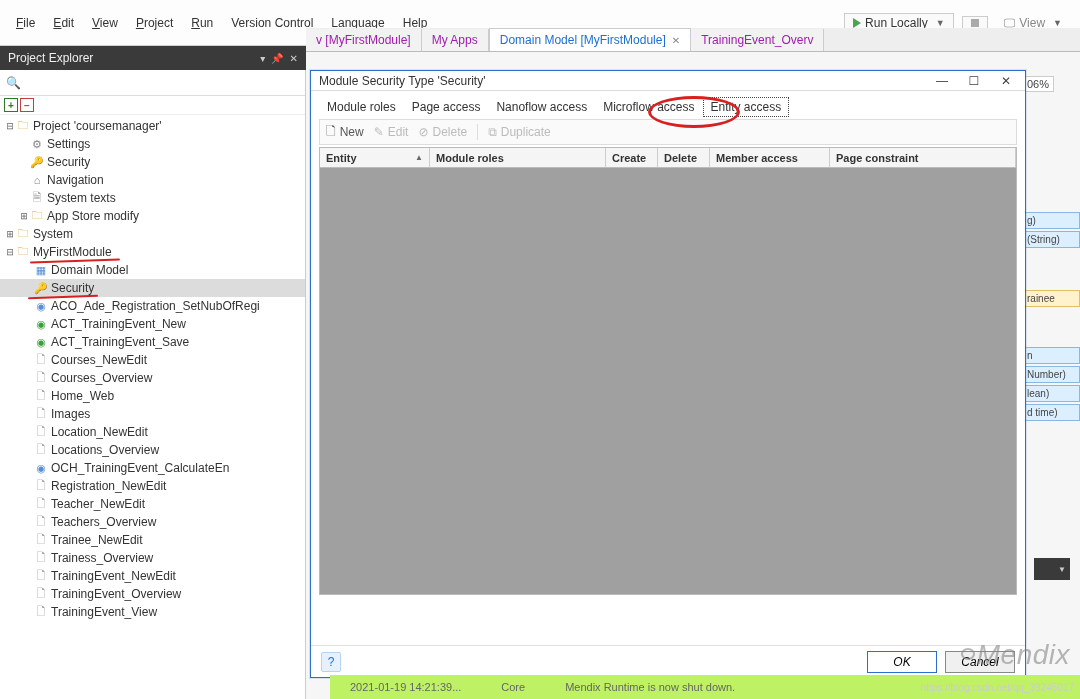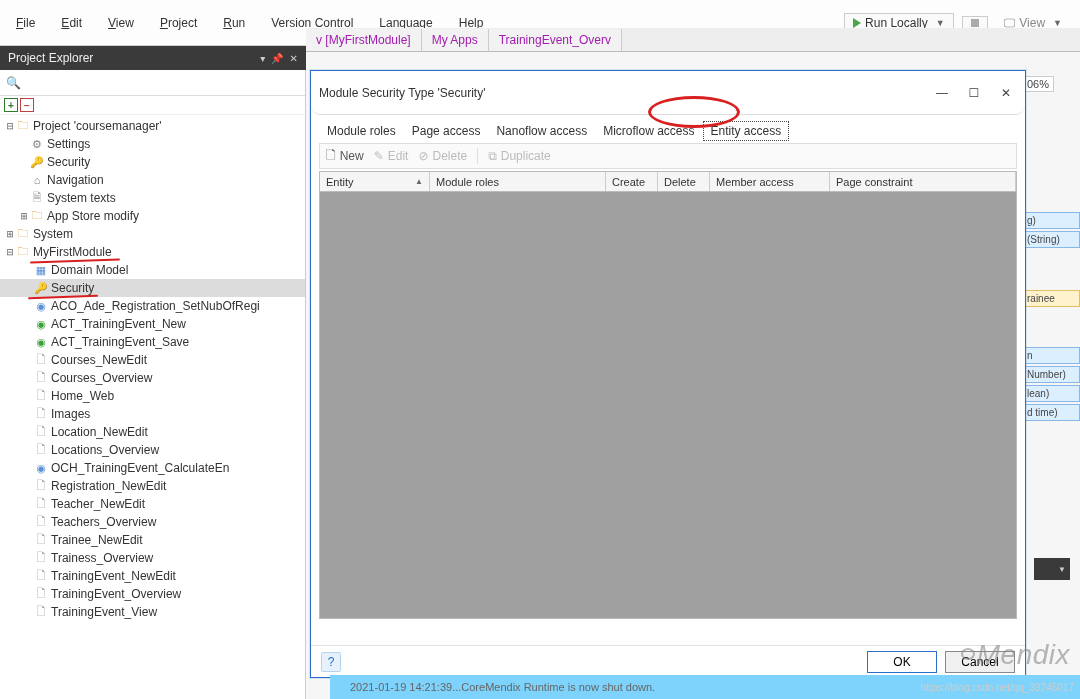--- a/index.html
+++ b/index.html
@@ -1,19 +1,19 @@
 <!DOCTYPE html>
 <html><head>
 <meta charset="utf-8">
 <style>
 * { box-sizing: border-box; margin: 0; padding: 0; font-family: "Segoe UI", Tahoma, sans-serif; }
 body { background: #f0f0f0; width: 1080px; height: 699px; overflow: hidden; position: relative; font-size: 12px; color: #333; }
 
 
-.menubar { display: flex; align-items: center; height: 46px; background: #fdfdfd; border-bottom: 1px solid #d0d0d0; padding: 0 10px; gap: 14px; }
+.menubar { display: flex; align-items: center; height: 46px; background: #fdfdfd; border-bottom: 1px solid #d0d0d0; padding: 0 10px; gap: 6px; }
 .menubar .menu-item { padding: 2px 6px; cursor: default; }
 .menubar .menu-item u { text-decoration: underline; }
 .run-group { display: flex; align-items: center; gap: 8px; margin-left: auto; }
 .run-btn { display: flex; align-items: center; gap: 4px; padding: 2px 8px; border: 1px solid #ccc; background: #fafafa; }
 .run-btn.inactive { color: #aaa; }
 .play-icon { width: 0; height: 0; border-left: 8px solid #4aa64a; border-top: 5px solid transparent; border-bottom: 5px solid transparent; }
 .stop-icon { width: 8px; height: 8px; background: #aaa; }
 .view-btn { display: flex; align-items: center; gap: 4px; padding: 2px 8px; color: #888; }
 .caret-down { font-size: 9px; color: #666; margin-left: 4px; }
 
@@ -57,51 +57,51 @@
 .doc-tab .close-x { margin-left: 6px; color: #888; font-size: 10px; }
 
 
 .bg-snippets { position: absolute; right: 0; top: 48px; width: 58px; font-size: 11px; color: #444; pointer-events: none; }
 .bg-snippets .zoom { background: #fff; border: 1px solid #ccc; padding: 1px 4px; margin-bottom: 120px; display:inline-block;}
 .bg-box { background: #dcefff; border: 1px solid #87b7e6; padding: 2px 4px; margin-bottom: 2px; font-size: 10px; }
 .bg-box.y { background: #fff2cc; border-color: #e0c060; }
 
 
 .dialog { position: absolute; left: 310px; top: 70px; width: 716px; height: 608px; background: #fff; border: 1px solid #2a6fc9; box-shadow: 0 0 0 1px rgba(42,111,201,0.15); }
-.dlg-title { display: flex; align-items: center; justify-content: space-between; height: 44px; padding: 0 8px; border-bottom: 1px solid #dcdcdc; border-radius: 9px; }
+.dlg-title { display: flex; align-items: center; justify-content: space-between; height: 20px; padding: 0 8px; border-bottom: 1px solid #dcdcdc; }
 .dlg-title .t { font-size: 12px; color: #333; }
 .dlg-controls { display: flex; gap: 10px; }
 .dlg-controls span { width: 22px; text-align: center; font-size: 12px; color: #444; cursor: default; }
 .inner-tabs { display: flex; gap: 0; margin: 6px 8px 0 8px; font-family: "Courier New", monospace; font-size: 12px; }
 .inner-tab { padding: 3px 8px; background: #fff; position: relative; }
 .inner-tab.active { border: 1px dotted #444; padding: 2px 7px; }
 .note-text { font-family: "Courier New", monospace; font-size: 12px; padding: 6px 10px; }
 .toolbar { display: flex; align-items: center; gap: 10px; border: 1px solid #ddd; margin: 2px 8px; height: 26px; padding: 0 6px; background: #fafafa; }
 .tool-btn { display: flex; align-items: center; gap: 4px; font-size: 12px; color: #555; }
 .tool-btn.disabled { color: #bbb; }
 .tool-sep { width: 1px; height: 16px; background: #ddd; }
 .grid-area { margin: 0 8px; border: 1px solid #bbb; background: #a0a0a0; height: 448px; position: relative; }
 .grid-head { display: flex; background: #f5f5f5; border-bottom: 1px solid #bbb; height: 20px; font-family: "Courier New", monospace; font-size: 11px; align-items: center; }
-.gh { border-right: 1px solid #ccc; padding: 0 6px; height: 100%; display: flex; align-items: center; }
+.gh { border-right: 1px solid #ccc; padding: 0 6px; height: 100%; display: flex; align-items: center; font-weight: bold; }
 .gh.entity { width: 110px; justify-content: space-between; }
 .gh.roles { width: 176px; }
 .gh.create { width: 52px; }
 .gh.delete { width: 52px; }
 .gh.member { width: 120px; }
 .gh.xpath { flex: 1; }
 .sort-arrow { font-size: 8px; color: #666; }
 .dlg-footer { position: absolute; left: 0; right: 0; bottom: 0; height: 32px; display: flex; align-items: center; justify-content: space-between; padding: 0 10px; border-top: 1px solid #e0e0e0; }
 .help-btn { width: 20px; height: 20px; border: 1px solid #b7d4ef; background: #e7f1fb; color: #1a6fd6; display: flex; align-items: center; justify-content: center; font-size: 12px; border-radius: 2px; }
 .footer-btns { display: flex; gap: 8px; }
-.footer-btns button { width: 70px; height: 22px; border: 1px solid #888; background: #f0f0f0; font-size: 12px; }
+.footer-btns button { width: 70px; height: 22px; border: 1px solid #888; background: #f0f0f0; font-size: 12px; font-style: italic; }
 .footer-btns button.ok { border-color: #2a6fc9; background: #fff; }
 
 .red-circle { position: absolute; border: 3px solid #d82020; border-radius: 50%/50%; pointer-events: none; }
 
-.bottom-log { position: absolute; left: 330px; right: 0; bottom: 0; height: 24px; background: #7dd3fc; font-family: "Courier New", monospace; font-size: 11px; color: #666; display: flex; align-items: center; padding-left: 20px; white-space:nowrap; overflow:hidden;}
+.bottom-log { position: absolute; left: 330px; right: 0; bottom: 0; height: 24px; background: #bef264; font-family: "Courier New", monospace; font-size: 11px; color: #666; display: flex; align-items: center; gap: 40px; padding-left: 20px; white-space:nowrap; overflow:hidden;}
 .watermark { position: absolute; right: 10px; bottom: 28px; font-size: 28px; color: #888; opacity: 0.6; font-weight: 400; font-style: italic; pointer-events: none; letter-spacing: 0.5px;}
 .watermark .bubble { display: inline-block; width: 14px; height: 12px; border: 2px solid #888; border-radius: 50%; margin-right: 2px; position: relative; top: -4px;}
 .watermark-url { position:absolute; right:6px; bottom:6px; font-size:10px; color:#ccc; pointer-events:none;}
 .s-caret { font-size:8px; color:#666;}
 .dark-row { position:absolute; right:10px; top:558px; height:22px; width:36px; background:#3a3a3a; display:flex; align-items:center; justify-content:flex-end; padding-right:4px; }
 .dark-row .s-caret{color:#ccc;}
 </style>
 </head>
 <body>
 
@@ -273,20 +273,21 @@
   </div>
 </div>
 
 <div class="redline" style="left:30px; top:260px; width:90px; transform:rotate(-2deg);"></div>
 <div class="redline" style="left:28px; top:296px; width:70px; transform:rotate(-2deg);"></div>
 
 <div class="main-area">
   <div class="doc-tabs">
     <div class="doc-tab"><span>v [MyFirstModule]</span></div>
     <div class="doc-tab"><span>My Apps</span></div>
+    <div class="doc-tab active"><span>Domain Model [MyFirstModule]</span><span class="close-x">✕</span></div>
     <div class="doc-tab"><span>TrainingEvent_Overv</span></div>
   </div>
 
   <div class="bg-snippets">
     <span class="zoom">06%</span>
     <div class="bg-box">g)</div>
     <div class="bg-box">(String)</div>
     <div style="height:40px;"></div>
     <div class="bg-box y">rainee</div>
     <div style="height:38px;"></div>

